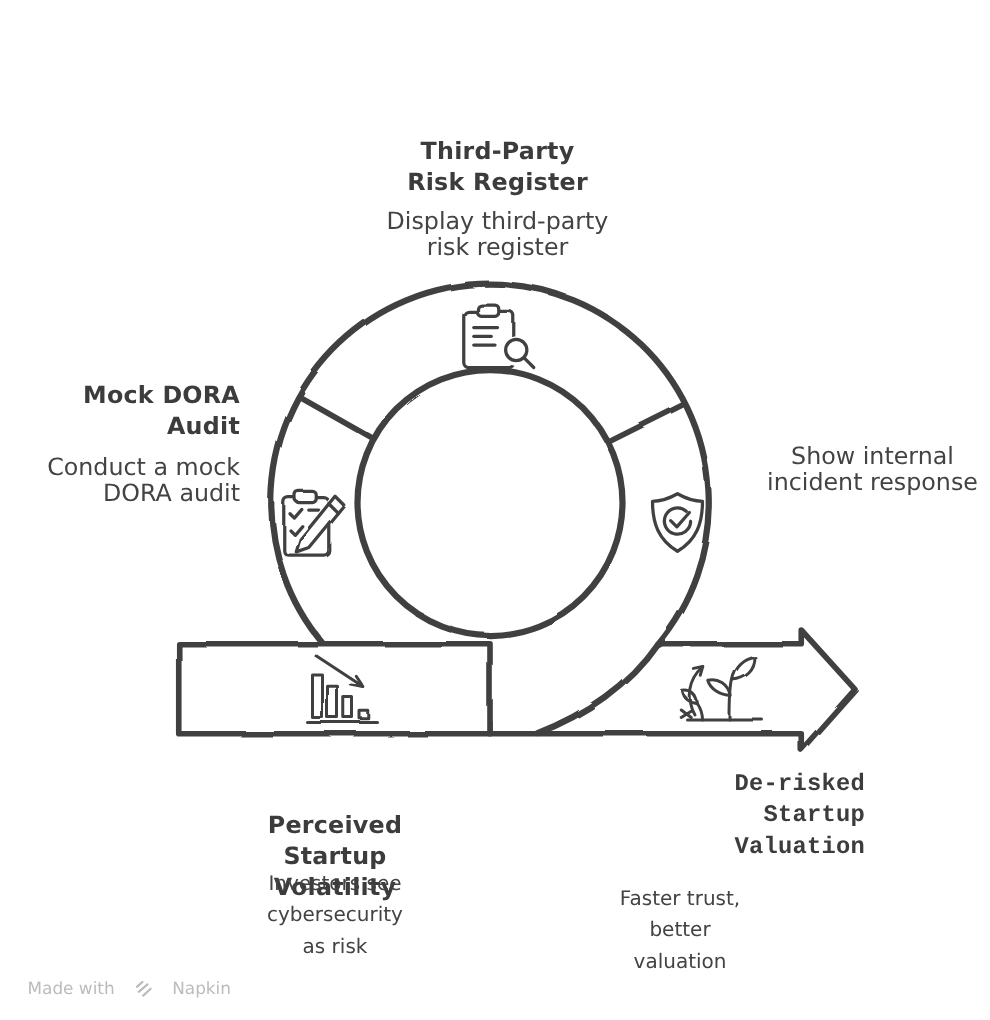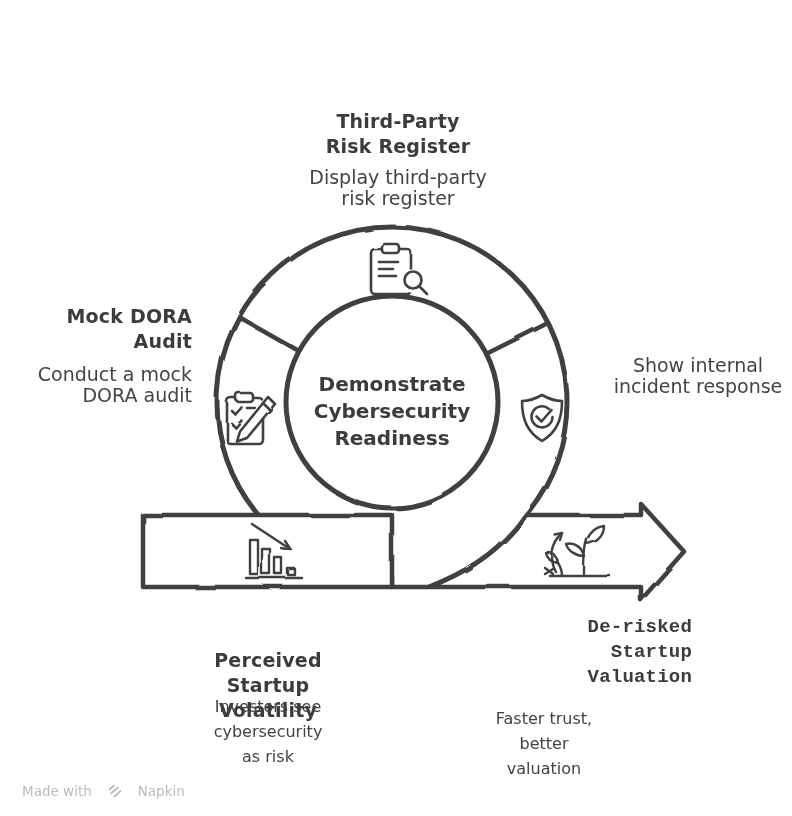--- a/index.html
+++ b/index.html
@@ -109,23 +109,20 @@
         <path d="M558 563 C551 562 547 558 546 553 C553 552 557 556 558 563 Z"></path>
         <path d="M556 572 C549 560 552 544 562 535"></path>
         <path d="M563 534 L555.5 535.5"></path>
         <path d="M563 534 L561 541"></path>
         <path d="M545 568 L553 574"></path>
         <path d="M553 569 L545 574"></path>
       </g>
     </g>
   </svg>
 
-  <div id="center-label" class="abs pre">Demonstrate
-Cybersecurity
-Readiness</div>
 
   <div id="node-top-title" class="abs pre node-title">Third-Party
 Risk Register</div>
   <div id="node-top-sub" class="abs pre node-sub">Display third-party
 risk register</div>
 
   <div id="node-left-title" class="abs pre node-title">Mock DORA
 Audit</div>
   <div id="node-left-sub" class="abs pre node-sub">Conduct a mock
 DORA audit</div>

